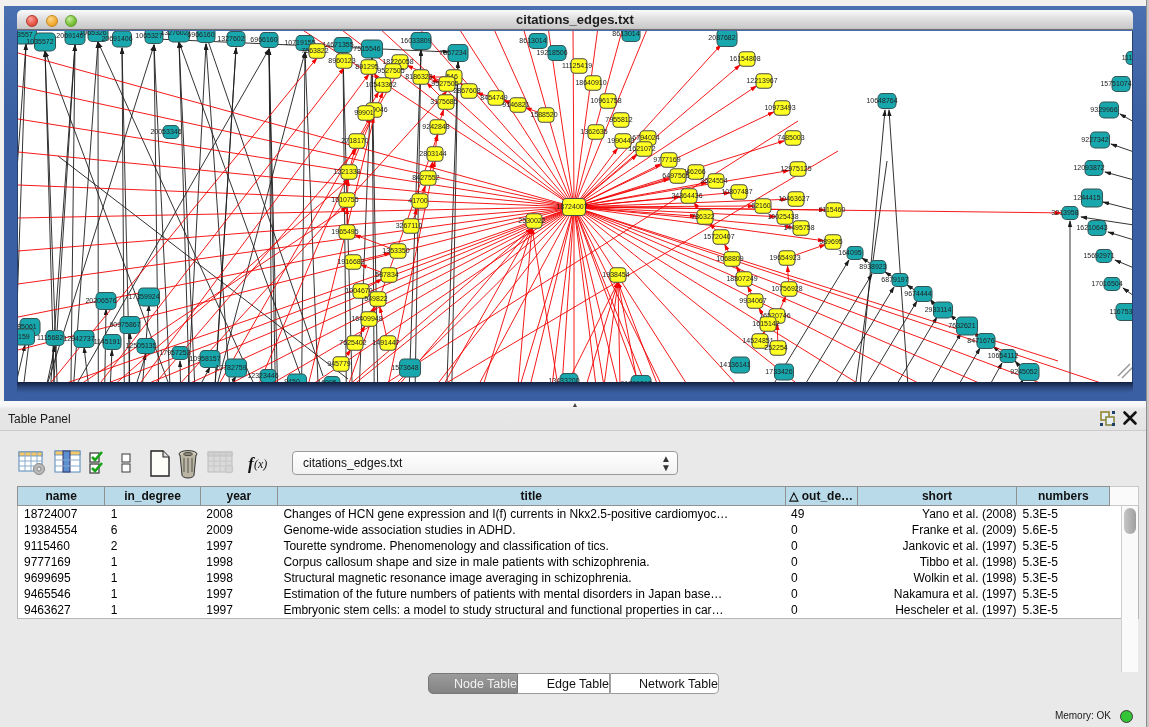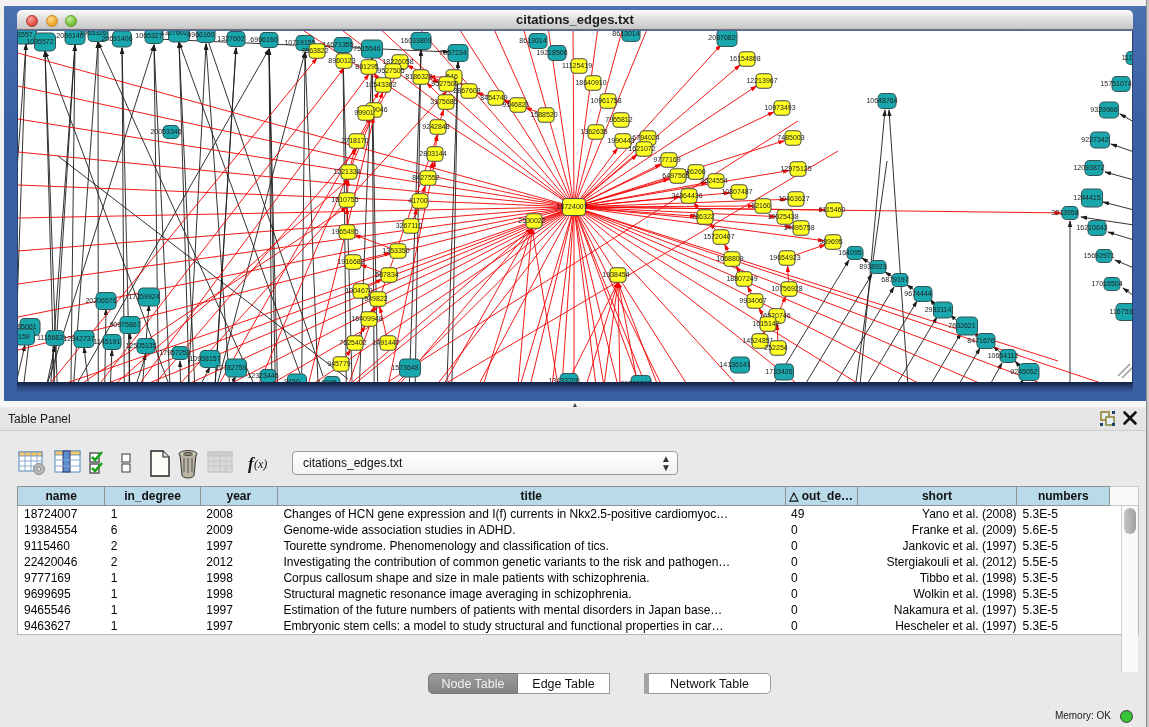--- a/index.html
+++ b/index.html
@@ -31,24 +31,24 @@
 #tbl{left:17px;top:85px;width:1122px;background:#fff;border:1px solid #b7b7b7;border-collapse:collapse;table-layout:fixed;font-size:12px}
 #tbl th{background:#b9dbe9;border:1px solid #919191;border-top:1px solid #919191;height:19px;font-weight:bold;font-size:12px;color:#111;overflow:hidden;white-space:nowrap}
 #tbl td{height:16px;line-height:16px;padding:0 0 0 6px;overflow:hidden;white-space:nowrap;color:#000;border:none}
 #tbl .c1{width:86px}#tbl .c2{width:94px}#tbl .c3{width:76px}#tbl .c4{width:500px}
 #tbl .c5{width:71px}#tbl .c6{width:157px}#tbl .c7{width:92px}#tbl .c8{width:28px}
 #tbl th.c8{background:#fafafa;border:1px solid #c9c9c9;border-left:1px solid #919191}
 #tbl td.c6{text-align:right;padding:0}
 #sbar{left:1121px;top:105px;width:17px;height:166px;background:#fafafa;border-left:1px solid #d0d0d0}
 #sthumb{left:2px;top:2px;width:12px;height:26px;background:linear-gradient(90deg,#c6c6c6,#9f9f9f);border-radius:6px}
 
-.seg{top:272px;height:21px;border:1px solid #9a9a9a;background:#fff;font-size:12.5px;color:#111;text-align:center;line-height:20px}
+.seg{top:272px;height:21px;border:1px solid #9a9a9a;background:#fff;font-size:12.5px;color:#111;text-align:right;line-height:20px}
 #seg1{left:428px;width:90px;border-radius:5px 0 0 5px;background:linear-gradient(180deg,#9c9c9c,#838383);color:#f2f2f2;border-color:#787878}
 #seg2{left:518px;width:92px;border-left:none}
-#seg3{left:644px;width:127px;border-left:5px solid #a3a3a3;border-radius:0 5px 5px 0}
+#seg3{left:610px;width:109px;border-left:1px solid #a3a3a3;border-radius:0 5px 5px 0}
 #mem{right:35px;top:309px;font-size:10px;color:#1a1a1a}
 #memdot{right:13px;top:309px;width:13px;height:13px;border-radius:50%;background:#35c435;border:1px solid #3a3a3a}
 </style></head>
 <body>
 <div class="abs" id="frame"></div>
 <div class="abs" id="shadow"></div>
 <div class="abs" id="win">
   <div class="abs" id="tbar">
       <div class="ttl">citations_edges.txt</div>
     <div class="tl" style="left:9px;background:radial-gradient(circle at 35% 30%,#f8a59d,#e9594d 55%,#c33a31);border:1px solid #b4382e"></div>
@@ -657,29 +657,20 @@
 <tr>
           <td class="c1">9115460</td>
           <td class="c2">2</td>
           <td class="c3">1997</td>
           <td class="c4">Tourette syndrome. Phenomenology and classification of tics.</td>
           <td class="c5">0</td>
           <td class="c6">Jankovic et al. (1997)</td>
           <td class="c7">5.3E-5</td>
         </tr>
 <tr>
-          <td class="c1">22420046</td>
-          <td class="c2">2</td>
-          <td class="c3">2012</td>
-          <td class="c4">Investigating the contribution of common genetic variants to the risk and pathogen…</td>
-          <td class="c5">0</td>
-          <td class="c6">Stergiakouli et al. (2012)</td>
-          <td class="c7">5.5E-5</td>
-        </tr>
-<tr>
           <td class="c1">9777169</td>
           <td class="c2">1</td>
           <td class="c3">1998</td>
           <td class="c4">Corpus callosum shape and size in male patients with schizophrenia.</td>
           <td class="c5">0</td>
           <td class="c6">Tibbo et al. (1998)</td>
           <td class="c7">5.3E-5</td>
         </tr>
 <tr>
           <td class="c1">9699695</td>

